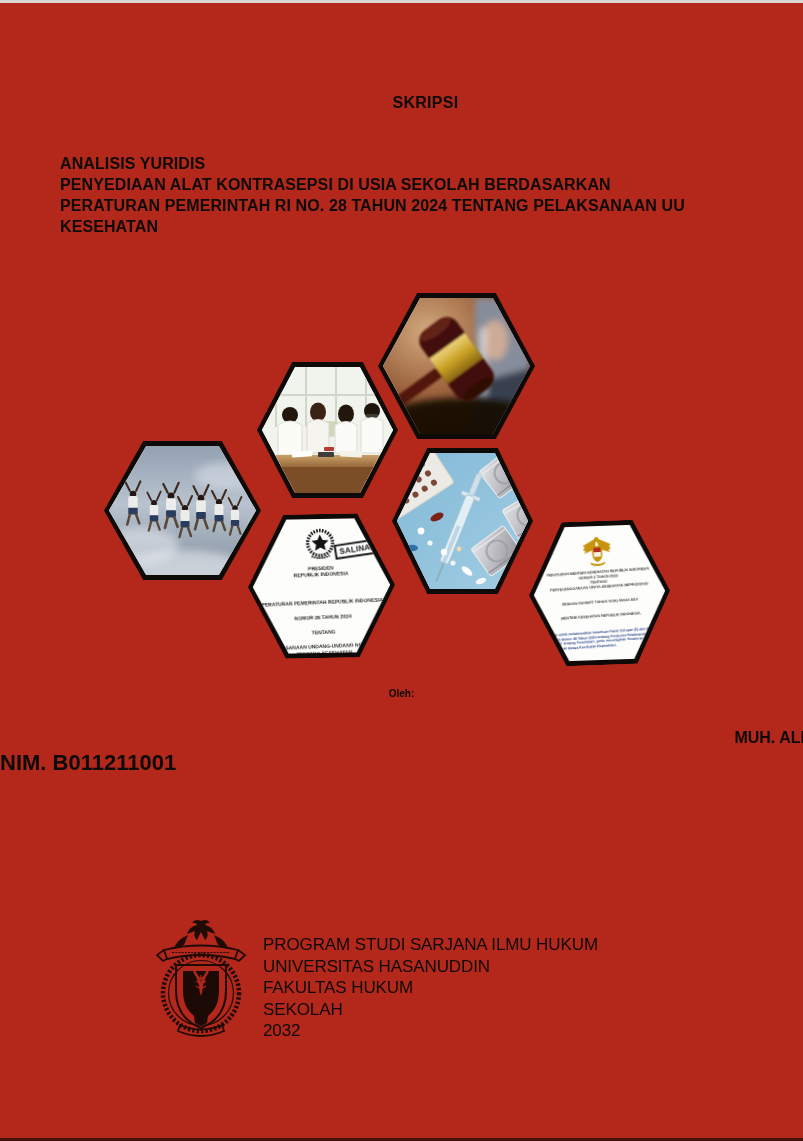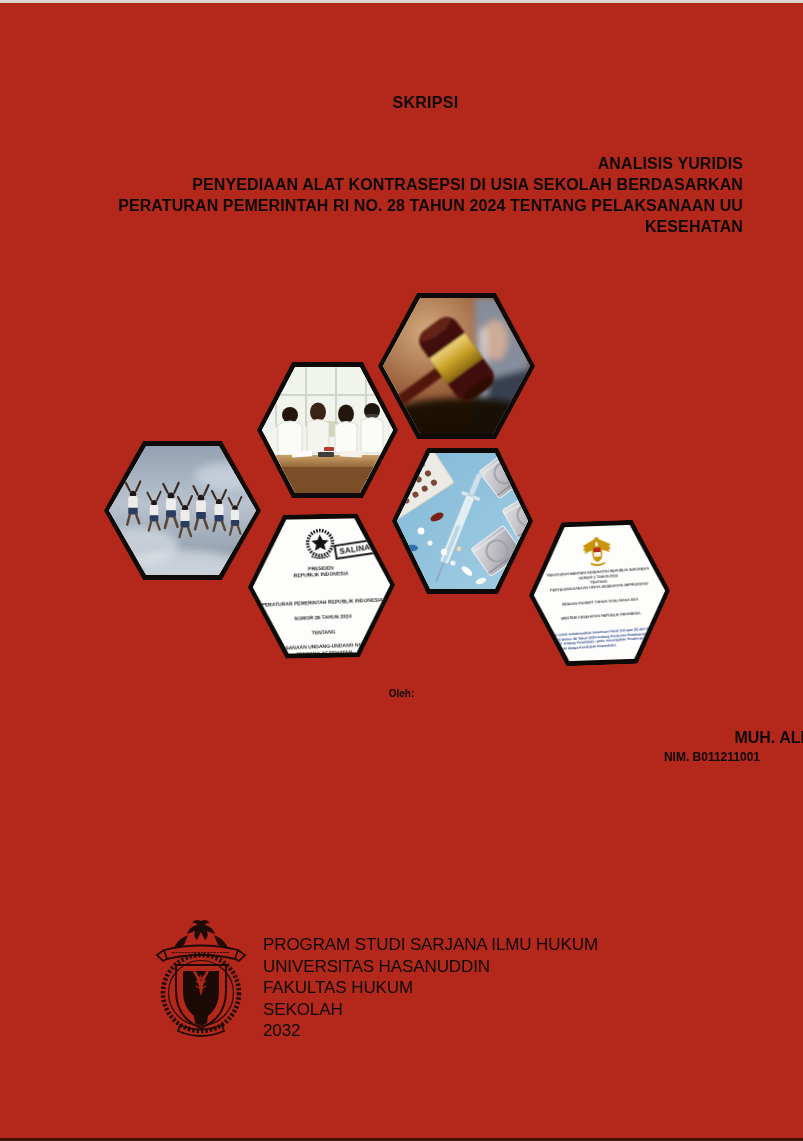--- a/index.html
+++ b/index.html
@@ -8,29 +8,29 @@
     position:relative;width:803px;height:1141px;
     background:#b3281a;
     font-family:"Liberation Sans","DejaVu Sans",sans-serif;
     color:#0d0a08;
   }
   .edge-top{position:absolute;left:0;top:0;width:803px;height:3px;background:#d9d5d0;}
   .edge-bottom{position:absolute;left:0;bottom:0;width:803px;height:3px;background:#43130a;}
 
   .doc-type{position:absolute;left:0;top:94px;width:803px;text-align:center;
     font-size:16px;font-weight:bold;letter-spacing:.3px;margin-left:24px;}
-  .title-block{position:absolute;left:60px;top:153px;width:683px;text-align:right;
+  .title-block{position:absolute;left:60px;top:153px;width:683px;text-align:left;
     font-size:16px;font-weight:bold;line-height:21px;letter-spacing:.1px;}
 
   .by-label{position:absolute;left:0;top:688px;width:803px;text-align:center;
     font-size:10px;font-weight:bold;}
   .author-name{position:absolute;left:12px;top:729px;width:803px;text-align:right;
     font-size:16px;font-weight:bold;padding-left:37px;}
-  .author-nim{position:absolute;left:0;top:750px;width:760px;text-align:right;
-    font-size:12px;font-weight:bold;}
+  .author-nim{position:absolute;left:0;top:750px;width:760px;text-align:left;
+    font-size:22px;font-weight:bold;}
 
   .footer-text{position:absolute;left:263px;top:934px;font-size:17px;font-weight:normal;
     line-height:21.5px;letter-spacing:-.1px;}
 
   .unhas-logo{position:absolute;left:150px;top:917px;width:102px;height:126px;}
 
   
   .hex{position:absolute;
     clip-path:polygon(25% 0,75% 0,100% 50%,75% 100%,25% 100%,0 50%);
     background:#0d0a08;

